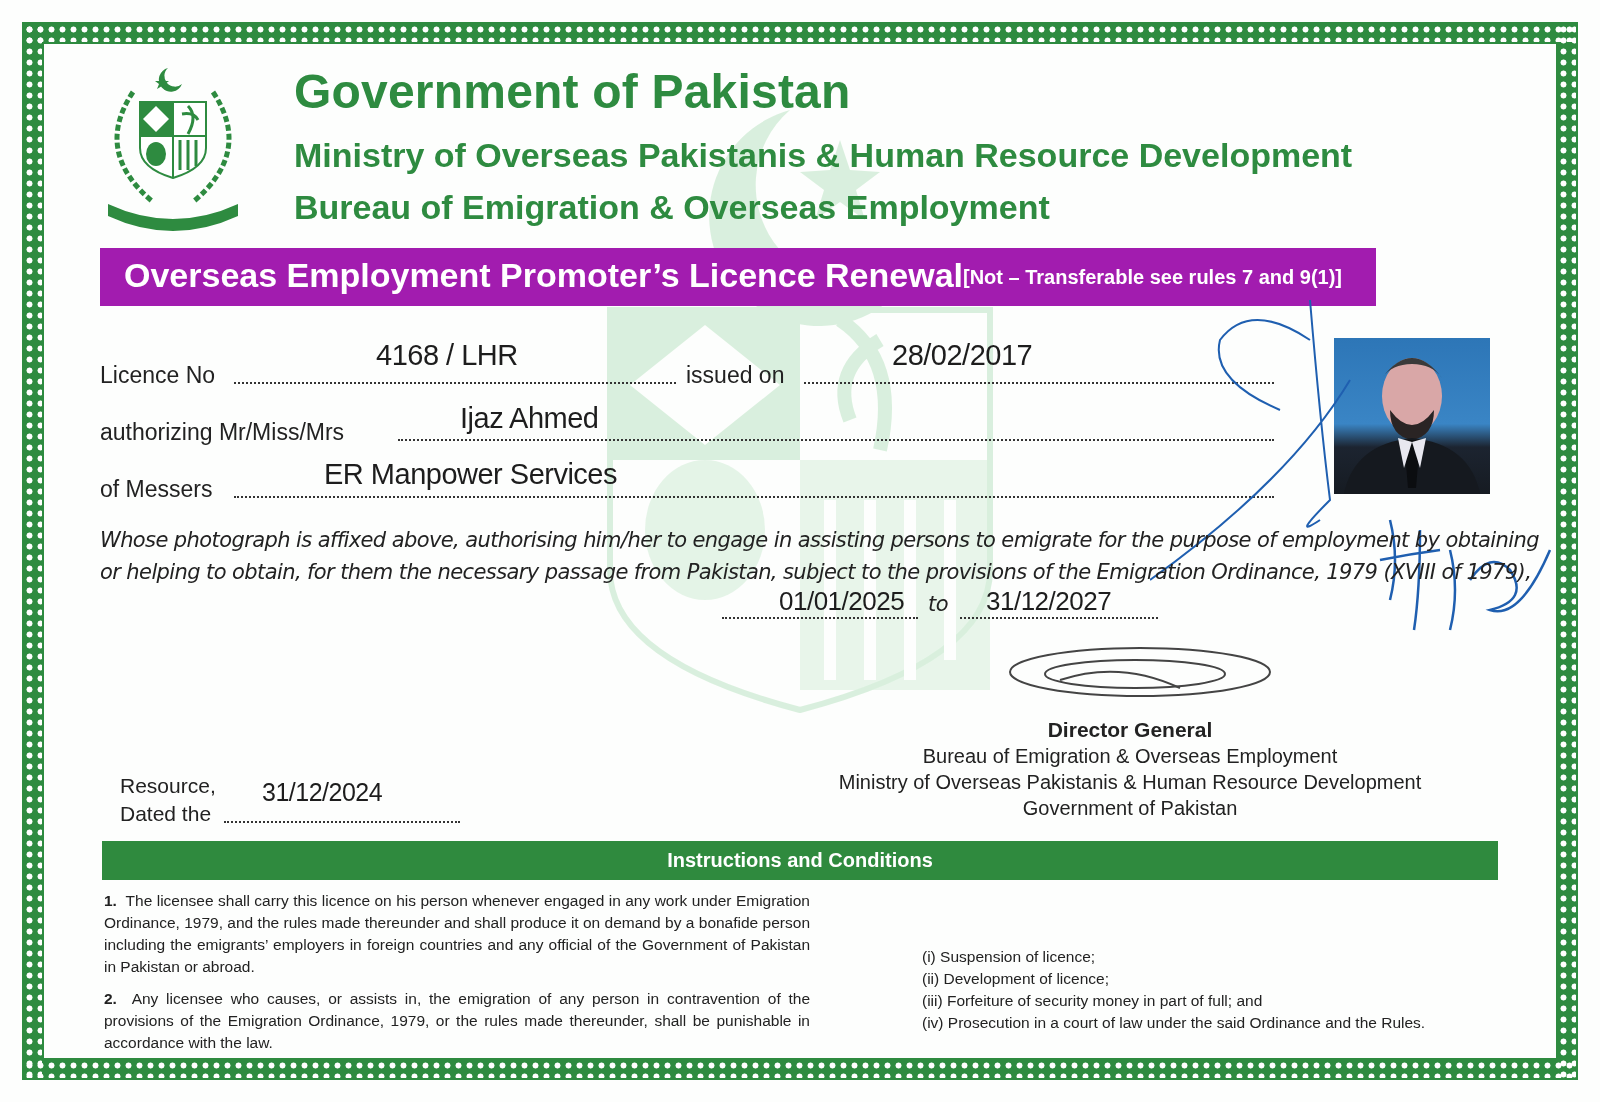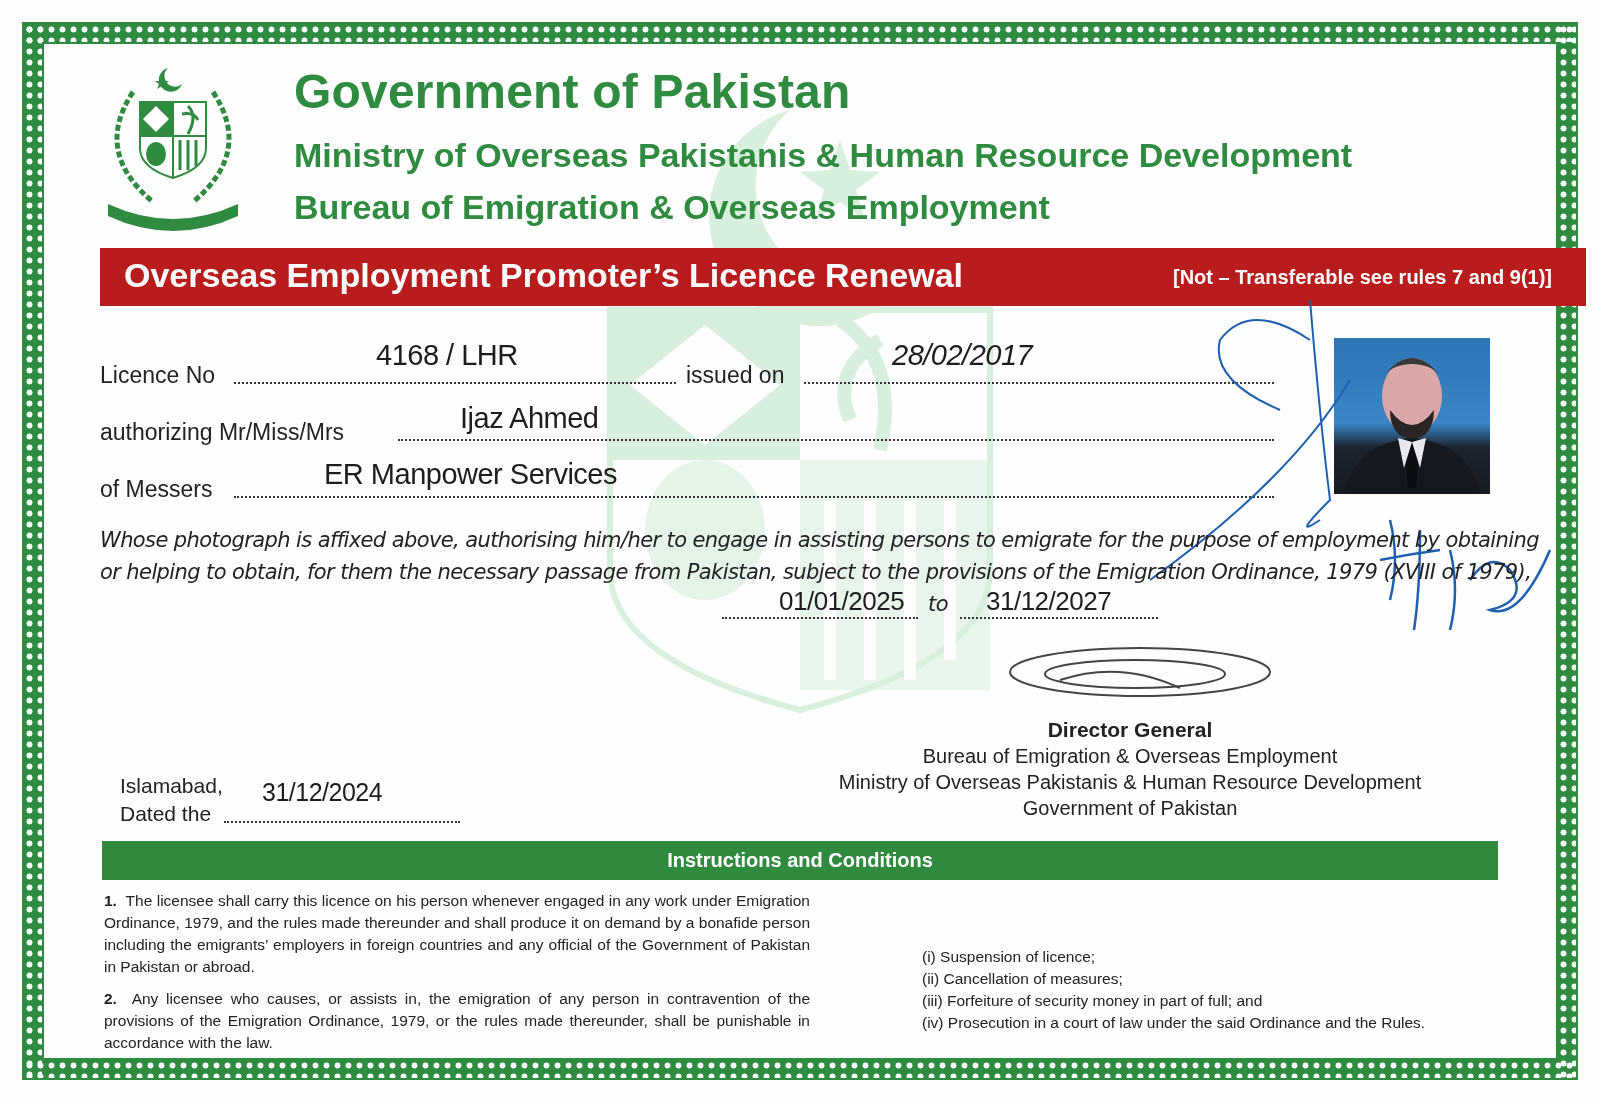--- a/index.html
+++ b/index.html
@@ -11,21 +11,21 @@
   .dots{position:absolute;pointer-events:none;
     background-image: radial-gradient(circle, #ffffff 0 2.7px, transparent 3.3px);
     background-size:11px 11px;}
   
   .wm{position:absolute;left:540px;top:80px;width:520px;height:640px;opacity:0.22;}
   
   .emblem{position:absolute;left:98px;top:62px;width:150px;height:170px;}
   .hdr-title{position:absolute;left:294px;top:64px;font-size:48px;font-weight:bold;color:#2e8b40;letter-spacing:0.2px;}
   .hdr-sub1{position:absolute;left:294px;top:136px;font-size:34px;font-weight:bold;color:#2e8b40;}
   .hdr-sub2{position:absolute;left:294px;top:188px;font-size:34px;font-weight:bold;color:#2e8b40;}
-  .band{position:absolute;left:100px;top:248px;width:1486px;height:58px;background:#b91c1c;}
+  .band{position:absolute;left:100px;top:248px;width:1276px;height:58px;background:#a21caf;}
   .band-title{position:absolute;left:24px;top:8px;font-size:34px;font-weight:bold;color:#ffffff;}
   .band-note{position:absolute;right:34px;top:18px;font-size:20px;font-weight:bold;color:#ffffff;}
   .row{position:absolute;left:100px;font-size:23px;color:#222;}
   .dotline{position:absolute;border-bottom:2px dotted #333;height:0;}
   .fill{position:absolute;font-size:29px;color:#1d1d1d;letter-spacing:-0.5px;}
   .photo{position:absolute;left:1334px;top:338px;width:156px;height:156px;background:linear-gradient(180deg,#2d76b7 0%,#3a85c5 55%,#1c2430 70%,#161b22 100%);overflow:hidden;}
   .para{position:absolute;left:100px;font-size:21px;font-style:italic;color:#222;font-family:"DejaVu Sans",sans-serif;letter-spacing:-0.6px;white-space:nowrap;}
   .sig-block{position:absolute;text-align:center;color:#222;}
   .instr-band{position:absolute;left:102px;top:841px;width:1396px;height:39px;background:#2f8a3e;}
   .instr-title{position:absolute;left:0;right:0;top:8px;text-align:center;color:#fff;font-weight:bold;font-size:20px;}
@@ -87,21 +87,21 @@
   <div class="band">
     <div class="band-title">Overseas Employment Promoter’s Licence Renewal</div>
     <div class="band-note">[Not – Transferable see rules 7 and 9(1)]</div>
   </div>
 
   <div class="row" style="top:362px;">Licence No</div>
   <div class="dotline" style="left:234px;top:382px;width:442px;"></div>
   <div class="fill" style="left:376px;top:339px;">4168 / LHR</div>
   <div class="row" style="left:686px;top:362px;">issued on</div>
   <div class="dotline" style="left:804px;top:382px;width:470px;"></div>
-  <div class="fill" style="left:892px;top:339px;font-style:italic;">28/02/2017</div>
+  <div class="fill" style="left:892px;top:339px;">28/02/2017</div>
 
   <div class="row" style="top:419px;">authorizing Mr/Miss/Mrs</div>
   <div class="dotline" style="left:398px;top:439px;width:876px;"></div>
   <div class="fill" style="left:460px;top:402px;">Ijaz Ahmed</div>
 
   <div class="row" style="top:476px;">of Messers</div>
   <div class="dotline" style="left:234px;top:496px;width:1040px;"></div>
   <div class="fill" style="left:324px;top:458px;">ER Manpower Services</div>
 
   <div class="photo">
@@ -128,21 +128,21 @@
   <div class="para" style="left:928px;top:592px;text-align:center;">to</div>
   <div class="dotline" style="left:960px;top:617px;width:198px;"></div>
   <div class="fill" style="left:986px;top:586px;font-size:26px;">31/12/2027</div>
 
   <svg style="position:absolute;left:1000px;top:640px;width:290px;height:70px;" viewBox="0 0 290 70">
     <ellipse cx="140" cy="32" rx="130" ry="24" fill="none" stroke="#444" stroke-width="2"></ellipse>
     <ellipse cx="135" cy="34" rx="90" ry="14" fill="none" stroke="#444" stroke-width="2"></ellipse>
     <path d="M60 40 q60 -20 120 8" stroke="#444" stroke-width="2" fill="none"></path>
   </svg>
 
-  <div class="row" style="left:120px;top:774px;font-size:21px;">Islamabad,</div>
+  <div class="row" style="left:120px;top:774px;font-size:21px;">Resource,</div>
   <div class="fill" style="left:262px;top:778px;font-size:25px;">31/12/2024</div>
   <div class="row" style="left:120px;top:802px;font-size:21px;">Dated the</div>
   <div class="dotline" style="left:224px;top:821px;width:236px;"></div>
 
   <div class="sig-block" style="left:780px;top:718px;width:700px;">
     <div style="font-weight:bold;font-size:21px;">Director General</div>
     <div style="font-size:20px;margin-top:3px;">Bureau of Emigration &amp; Overseas Employment</div>
     <div style="font-size:20px;margin-top:3px;">Ministry of Overseas Pakistanis &amp; Human Resource Development</div>
     <div style="font-size:20px;margin-top:3px;">Government of Pakistan</div>
   </div>
@@ -154,17 +154,17 @@
   <div class="instr" style="left:104px;top:890px;width:706px;">
     <b>1.</b>&nbsp;
     <span>The licensee shall carry this licence on his person whenever engaged in any work under Emigration Ordinance, 1979, and the rules made thereunder and shall produce it on demand by a bonafide person including the emigrants’ employers in foreign countries and any official of the Government of Pakistan in Pakistan or abroad.</span>
   </div>
   <div class="instr" style="left:104px;top:988px;width:706px;">
     <b>2.</b>&nbsp;
     <span>Any licensee who causes, or assists in, the emigration of any person in contravention of the provisions of the Emigration Ordinance, 1979, or the rules made thereunder, shall be punishable in accordance with the law.</span>
   </div>
   <div class="measures">
     <div>(i) Suspension of licence;</div>
-    <div>(ii) Cancellation of measures;</div>
+    <div>(ii) Development of licence;</div>
     <div>(iii) Forfeiture of security money in part of full; and</div>
     <div>(iv) Prosecution in a court of law under the said Ordinance and the Rules.</div>
   </div>
 </div>
 
 </body></html>

